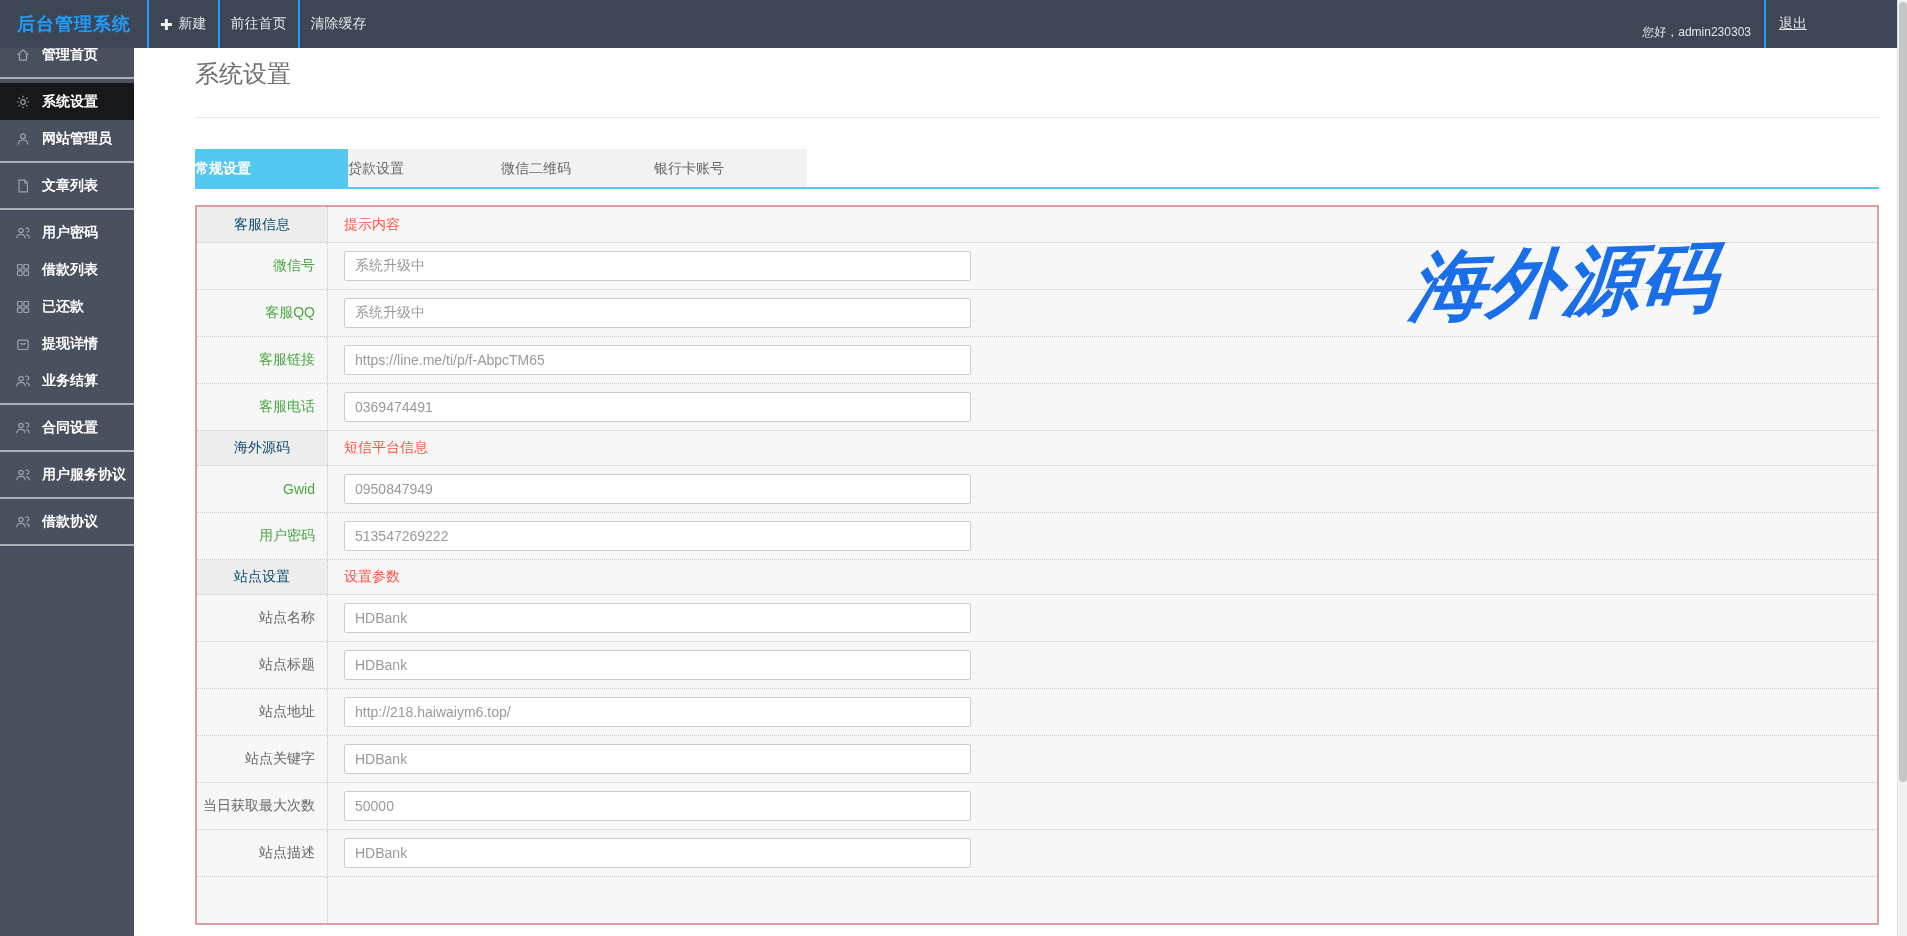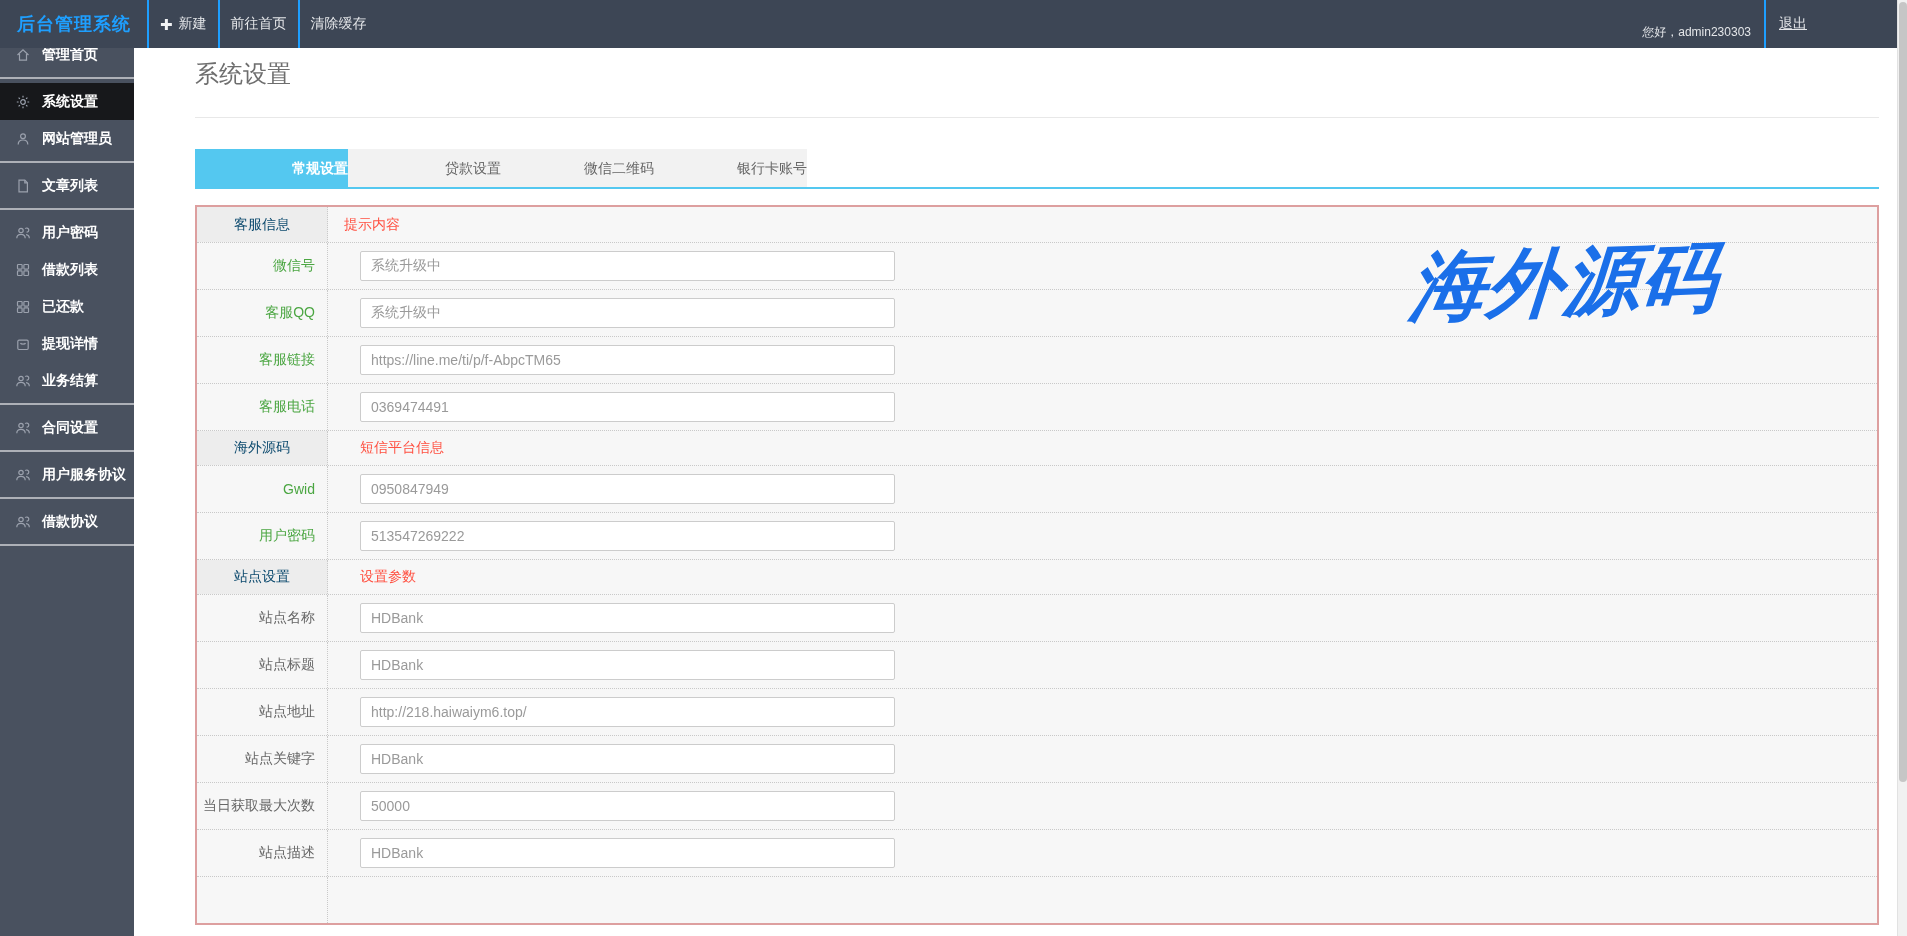--- a/index.html
+++ b/index.html
@@ -30,37 +30,37 @@
   .side-sep { height:2px; background:rgba(255,255,255,.55); margin:4px 0; }
 
   
   .main { position:absolute; left:147px; top:32px; right:0; bottom:0; background:#fff; overflow:hidden; }
   .content { padding-left:48px; width:1732px; }
   .page-title { margin-top:26px; font-size:24px; font-weight:400; color:#6e6e6e; line-height:32px; }
   .divider { margin-top:27px; width:1684px; border-bottom:1px solid #e8e8e8; }
 
   .tabbar { margin-top:31px; width:1684px; height:40px; border-bottom:2px solid #54c8f0; display:flex; }
   .tabstrip { display:flex; background:#f2f2f2; }
-  .tab { width:153px; height:38px; line-height:38px; text-align:right;
+  .tab { width:153px; height:38px; line-height:38px; text-align:left;
     font-size:14px; color:#666; cursor:pointer; }
   .tab.active { background:#54c8f0; color:#fff; font-weight:bold; }
 
   .ftable { margin-top:16px; width:1684px; border:2px solid #dd9f9f; background:#f7f7f7; }
   .trow { display:flex; }
-  .trow + .trow { border-top:1px dotted #c9c9c9;gap:16px; }
+  .trow + .trow { border-top:1px dotted #c9c9c9; }
   .trow.section { height:35px; }
   .trow.field { height:47px; }
   .tlabel { width:131px; border-right:1px dotted #c9c9c9; display:flex; align-items:center;
     justify-content:flex-end; padding-right:12px; font-size:14px; color:#666; }
   .section .tlabel { background:#ededed; justify-content:center; padding-right:0;
     font-weight:normal; color:#0c4a6e; }
   .tlabel.green { color:#4ba642; }
   .tcontent { flex:1; display:flex; align-items:center; padding-left:16px; }
   .hint { color:#ff5142; font-size:14px; }
-  .fld { width:535px; height:30px; border:1px solid #ccc; border-radius:2px; background:#fff;
+  .fld { width:627px; height:30px; border:1px solid #ccc; border-radius:2px; background:#fff;
     padding:0 10px; font-size:14px; color:#9a9a9a; outline:none;
     font-family:"Liberation Sans","DejaVu Sans",sans-serif; }
 
   
   .watermark { position:absolute; left:1410px; top:244px; z-index:6; pointer-events:none;
     font-family:"DejaVu Serif",serif; font-style:italic; font-weight:bold;
     font-size:76px; line-height:1; color:#1a6fe9; letter-spacing:1px;
     transform:rotate(-2deg) skewX(-6deg); }
 
   

